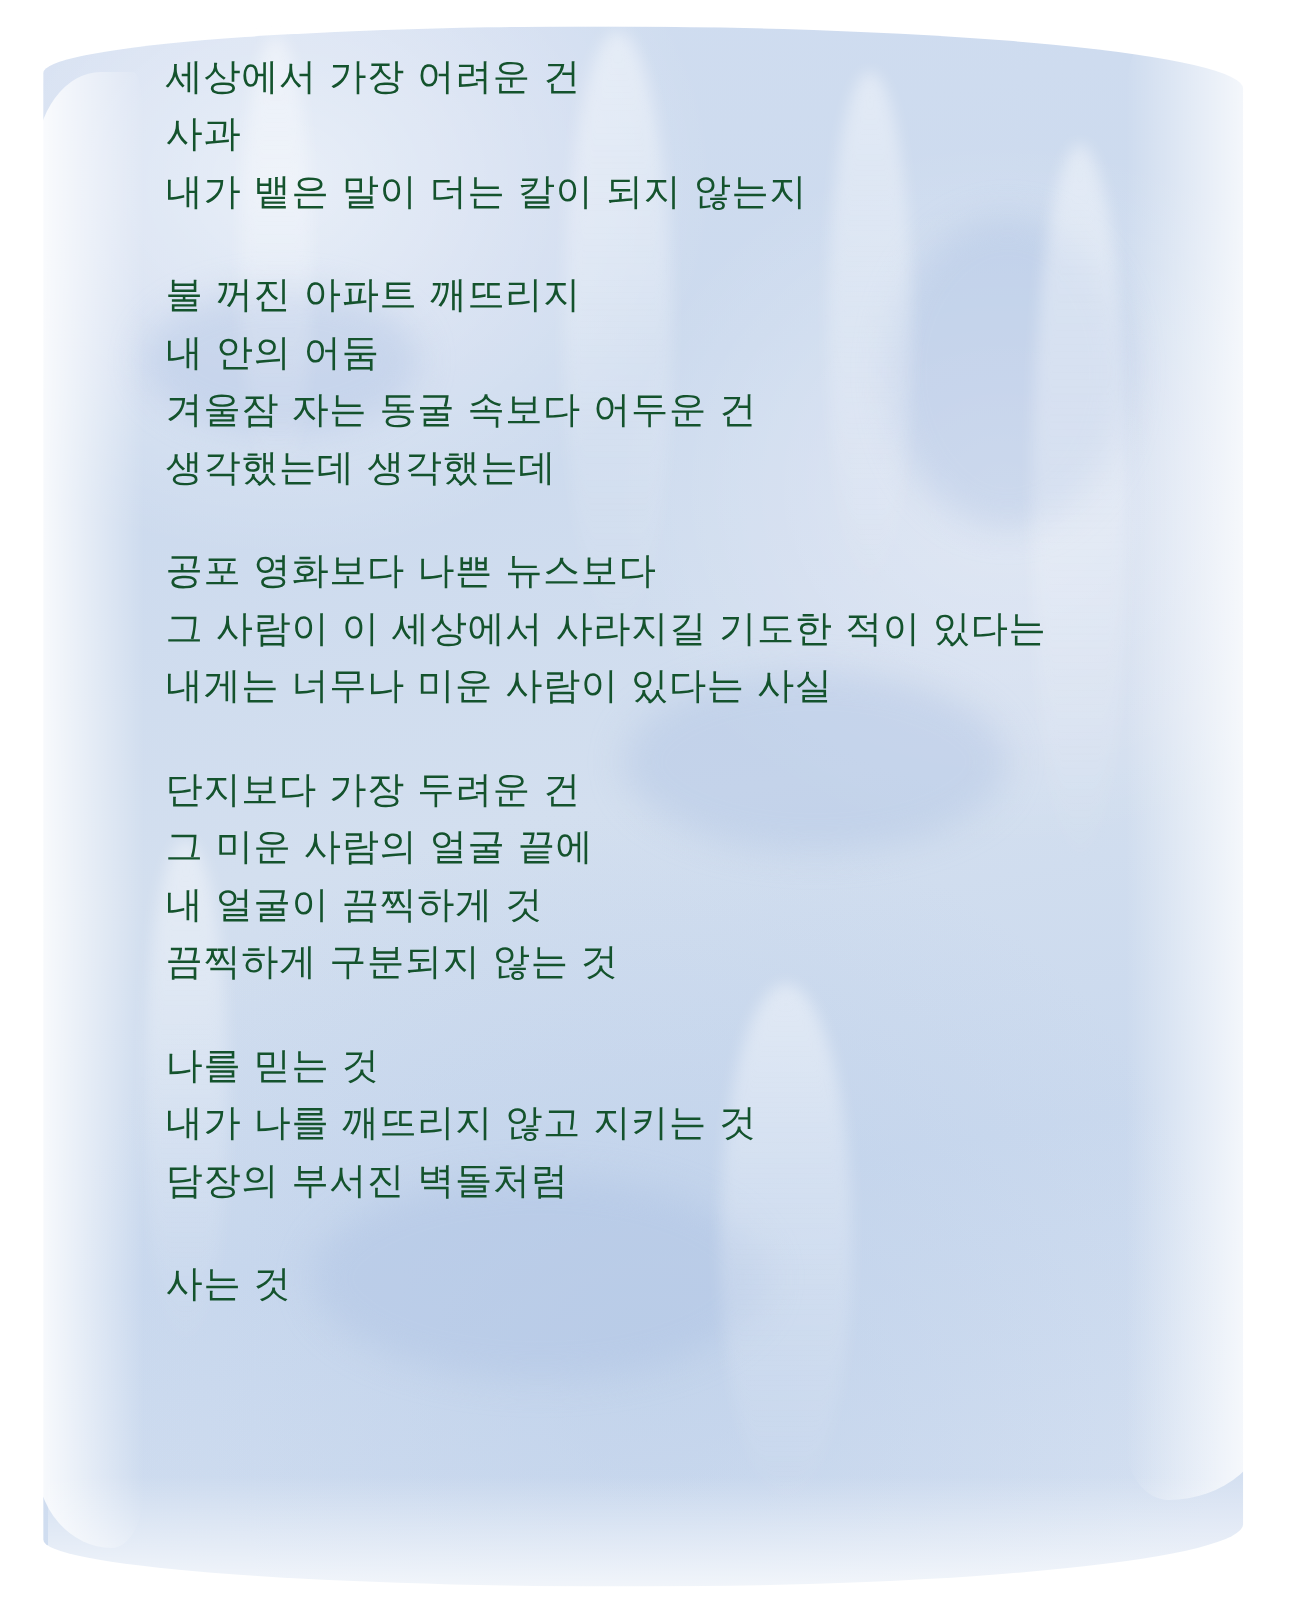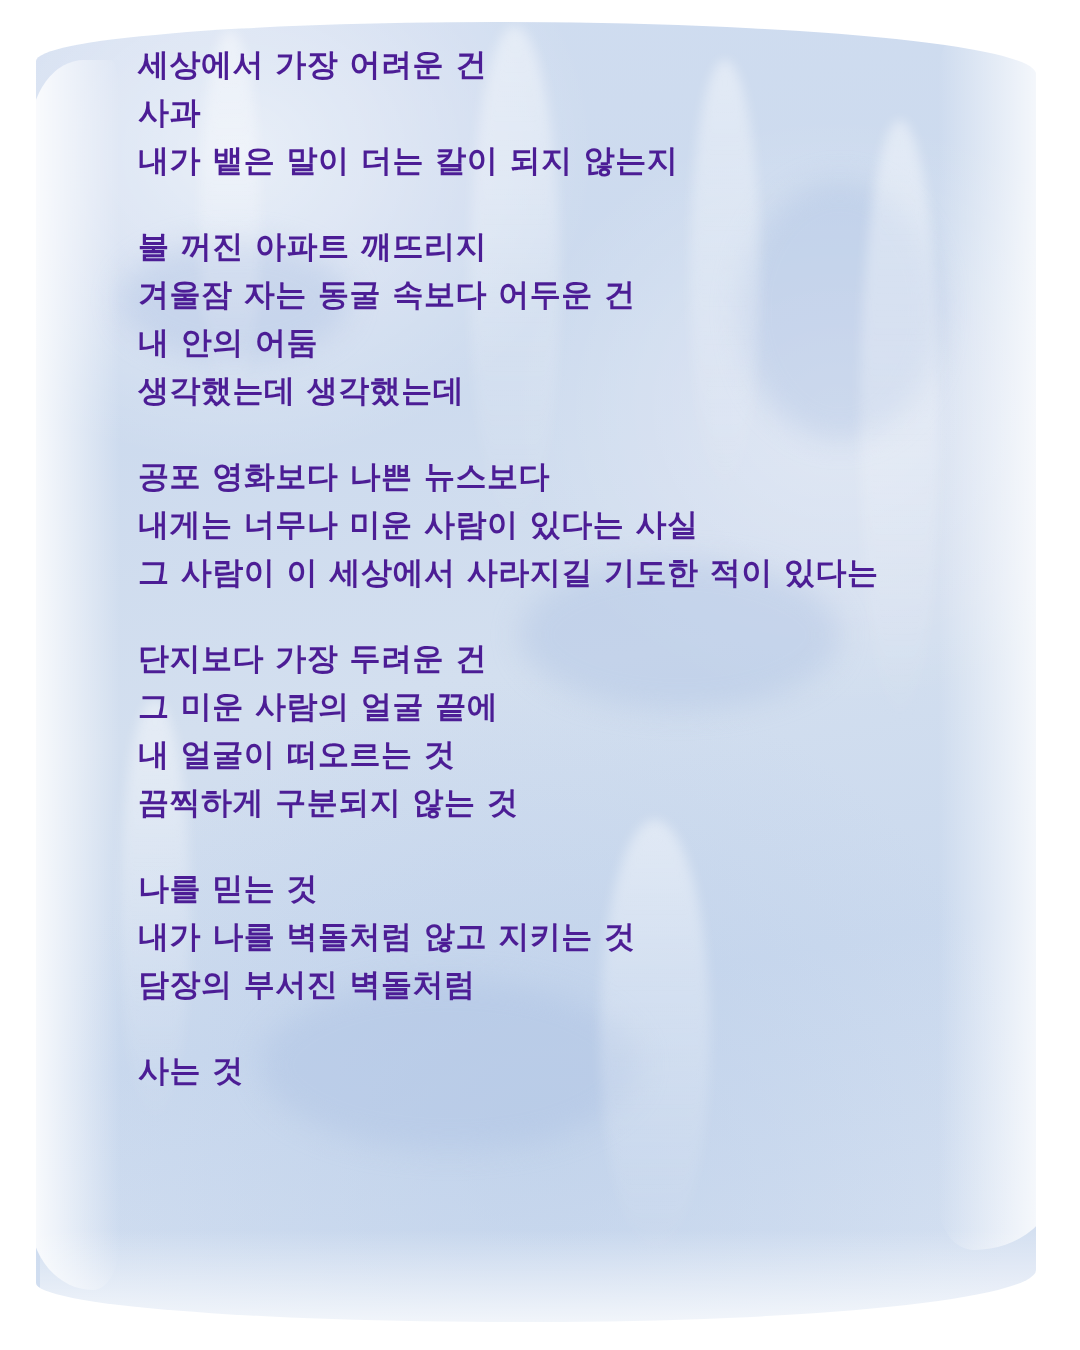--- a/index.html
+++ b/index.html
@@ -102,24 +102,24 @@
     top: 40px;
     width: 880px;
   }
 
   .stanza {
     margin: 0 0 38px 0;
   }
 
   .line {
     font-family: "DejaVu Sans", sans-serif;
-    font-weight: 700;
+    font-weight: 400;
     font-size: 31px;
     line-height: 48px;
-    color: #4c1d95;
+    color: #14532d;
     letter-spacing: 0.5px;
     white-space: pre;
   }
 </style>
 </head>
 <body>
 
 <div id="poem-page">
 
   <div class="wash">
@@ -142,41 +142,41 @@
   <div class="poem">
 
     <div class="stanza">
       <div class="line">세상에서 가장 어려운 건</div>
       <div class="line">사과</div>
       <div class="line">내가 뱉은 말이 더는 칼이 되지 않는지</div>
     </div>
 
     <div class="stanza">
       <div class="line">불 꺼진 아파트 깨뜨리지</div>
+      <div class="line">내 안의 어둠</div>
       <div class="line">겨울잠 자는 동굴 속보다 어두운 건</div>
-      <div class="line">내 안의 어둠</div>
       <div class="line">생각했는데 생각했는데</div>
     </div>
 
     <div class="stanza">
       <div class="line">공포 영화보다 나쁜 뉴스보다</div>
+      <div class="line">그 사람이 이 세상에서 사라지길 기도한 적이 있다는</div>
       <div class="line">내게는 너무나 미운 사람이 있다는 사실</div>
-      <div class="line">그 사람이 이 세상에서 사라지길 기도한 적이 있다는</div>
     </div>
 
     <div class="stanza">
       <div class="line">단지보다 가장 두려운 건</div>
       <div class="line">그 미운 사람의 얼굴 끝에</div>
-      <div class="line">내 얼굴이 떠오르는 것</div>
+      <div class="line">내 얼굴이 끔찍하게 것</div>
       <div class="line">끔찍하게 구분되지 않는 것</div>
     </div>
 
     <div class="stanza">
       <div class="line">나를 믿는 것</div>
-      <div class="line">내가 나를 벽돌처럼 않고 지키는 것</div>
+      <div class="line">내가 나를 깨뜨리지 않고 지키는 것</div>
       <div class="line">담장의 부서진 벽돌처럼</div>
     </div>
 
     <div class="stanza">
       <div class="line">사는 것</div>
     </div>
 
   </div>
 </div>
 

